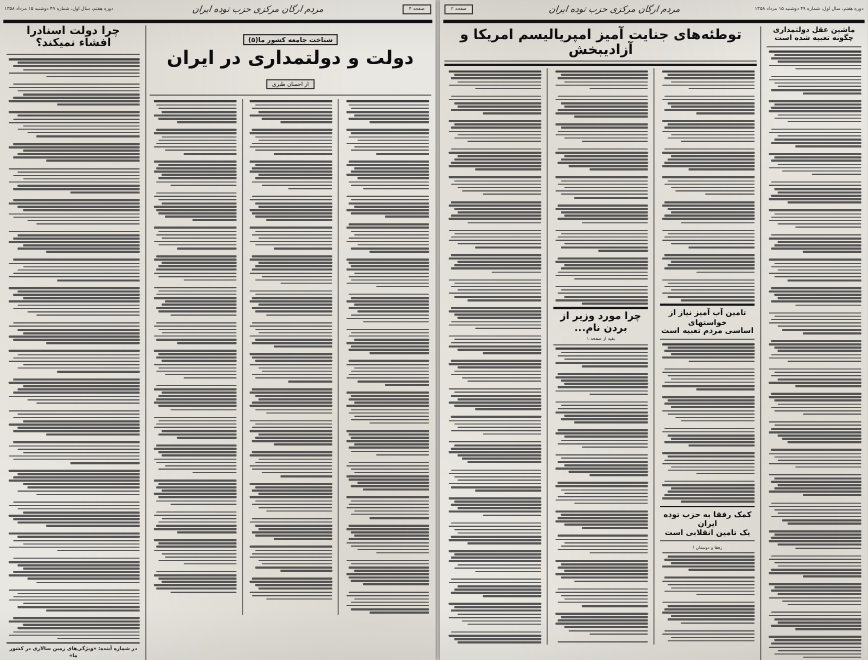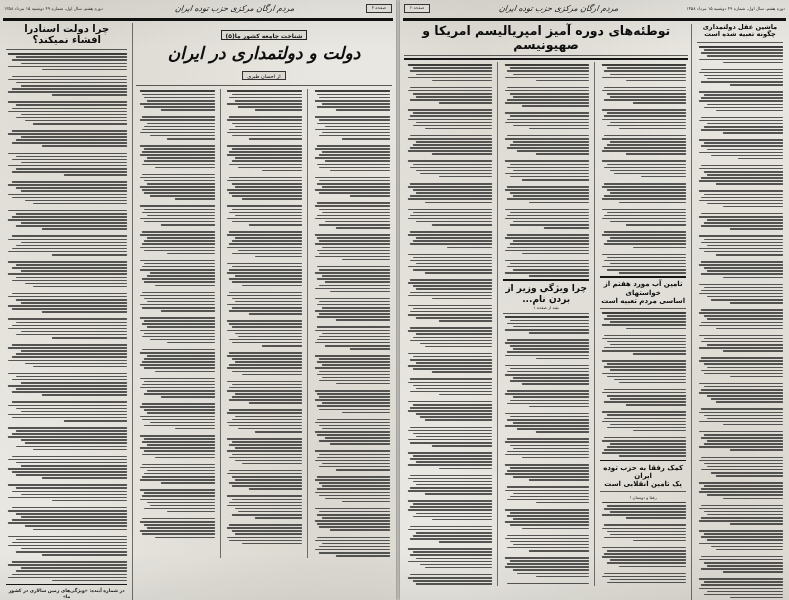--- a/index.html
+++ b/index.html
@@ -57,21 +57,21 @@
     font-style:italic;font-size:8px;letter-spacing:-.4px;
     transform:skewX(-8deg);color:#1b1b1b;
   }
   .rule-thick{height:2.6px;background:#111;margin:1px 3px 0 3px;}
 
   
   .hl{
     font-weight:bold;color:#0d0d0d;text-align:center;line-height:1.18;
     letter-spacing:-.2px;
   }
-  .hl-xxl{font-size:17px;font-style:italic;}
+  .hl-xxl{font-size:17px;}
   .hl-xl{font-size:12.5px;}
   .hl-l{font-size:10px;}
   .hl-m{font-size:8px;}
   .hl-s{font-size:6.6px;}
   .kicker{
     font-size:6px;font-weight:bold;text-align:center;color:#111;
     border:.6px solid #222;display:inline-block;padding:.5px 4px;background:#dcd9d2;
   }
   .byline{
     font-size:5px;text-align:center;border:.6px solid #333;display:inline-block;
@@ -953,21 +953,21 @@
               <div class="ln w92"></div>
               <div class="ln w62"></div>
             <div class="para-gap"></div>
 
           </div>
         </div>
 
         <div class="vrule"></div>
 
         <div class="grow">
-          <div class="hl hl-xl">توطئه‌های دوره آمیز امپریالیسم امریکا و صهیونیسم</div>
+          <div class="hl hl-xl">توطئه‌های جنایت آمیز امپریالیسم امریکا و آزادیبخش</div>
           <div class="hrule" style="margin:2px 0"></div>
           <div class="hrule2"></div>
 
           <div class="flexrow">
 
             <div class="grow col bt">
               <div class="ln w98 b"></div>
                 <div class="ln w92"></div>
                 <div class="ln w95"></div>
                 <div class="ln w88"></div>
@@ -1028,21 +1028,21 @@
               <div class="para-gap"></div>
               <div class="ln w98"></div>
                 <div class="ln w92"></div>
                 <div class="ln w95"></div>
                 <div class="ln w88"></div>
                 <div class="ln w98"></div>
                 <div class="ln w92"></div>
                 <div class="ln w78"></div>
 
               <div class="hrule2"></div>
-              <div class="hl hl-m" style="font-size:7px">تامین آب مورد هفتم از خواستهای</div>
+              <div class="hl hl-m" style="font-size:7px">تامین آب آمیز نیاز از خواستهای</div>
               <div class="hl hl-m" style="font-size:7px">اساسی مردم تعبیه است</div>
               <div class="hrule"></div>
               <div class="ln w98 b"></div>
                 <div class="ln w92"></div>
                 <div class="ln w95"></div>
                 <div class="ln w88"></div>
                 <div class="ln w98"></div>
                 <div class="ln w70"></div>
               <div class="para-gap"></div>
               <div class="ln w95"></div>
@@ -1184,21 +1184,21 @@
                 <div class="ln w78"></div>
               <div class="para-gap"></div>
               <div class="ln w98"></div>
                 <div class="ln w92"></div>
                 <div class="ln w95"></div>
                 <div class="ln w88"></div>
                 <div class="ln w98"></div>
                 <div class="ln w70"></div>
 
               <div class="hrule2"></div>
-              <div class="hl hl-l" style="font-size:9px">چرا ویژگی وزیر از بردن نام...</div>
+              <div class="hl hl-l" style="font-size:9px">چرا مورد وزیر از بردن نام...</div>
               <div class="tiny">بقیه از صفحه ۱</div>
               <div class="hrule"></div>
               <div class="ln w98 b"></div>
                 <div class="ln w92"></div>
                 <div class="ln w95"></div>
                 <div class="ln w88"></div>
                 <div class="ln w98"></div>
                 <div class="ln w70"></div>
               <div class="para-gap"></div>
               <div class="ln w95"></div>

